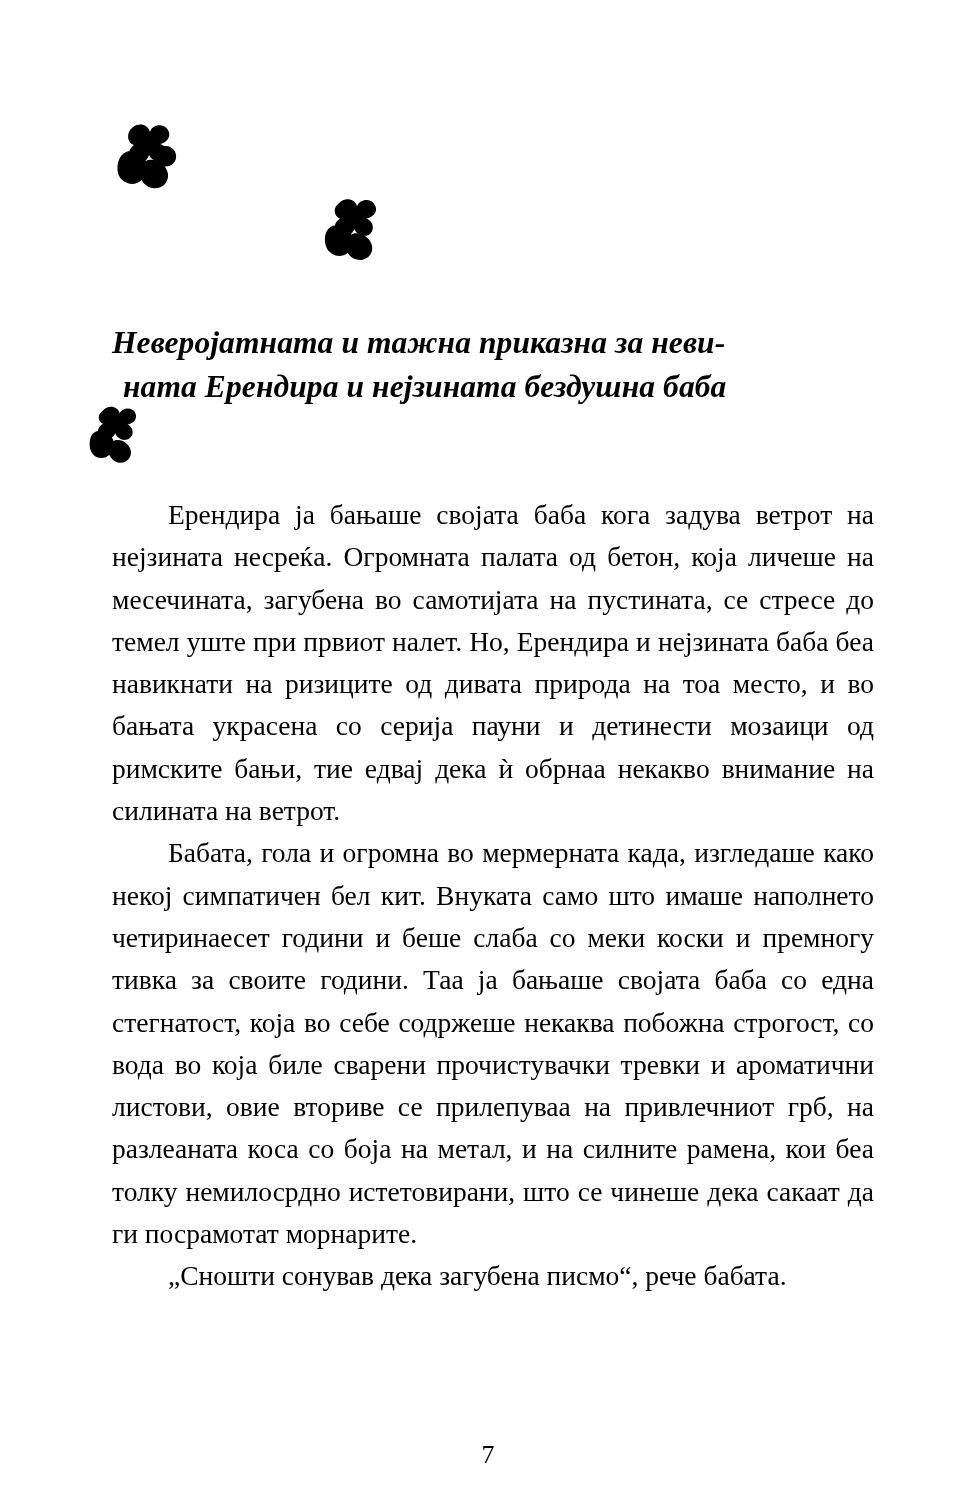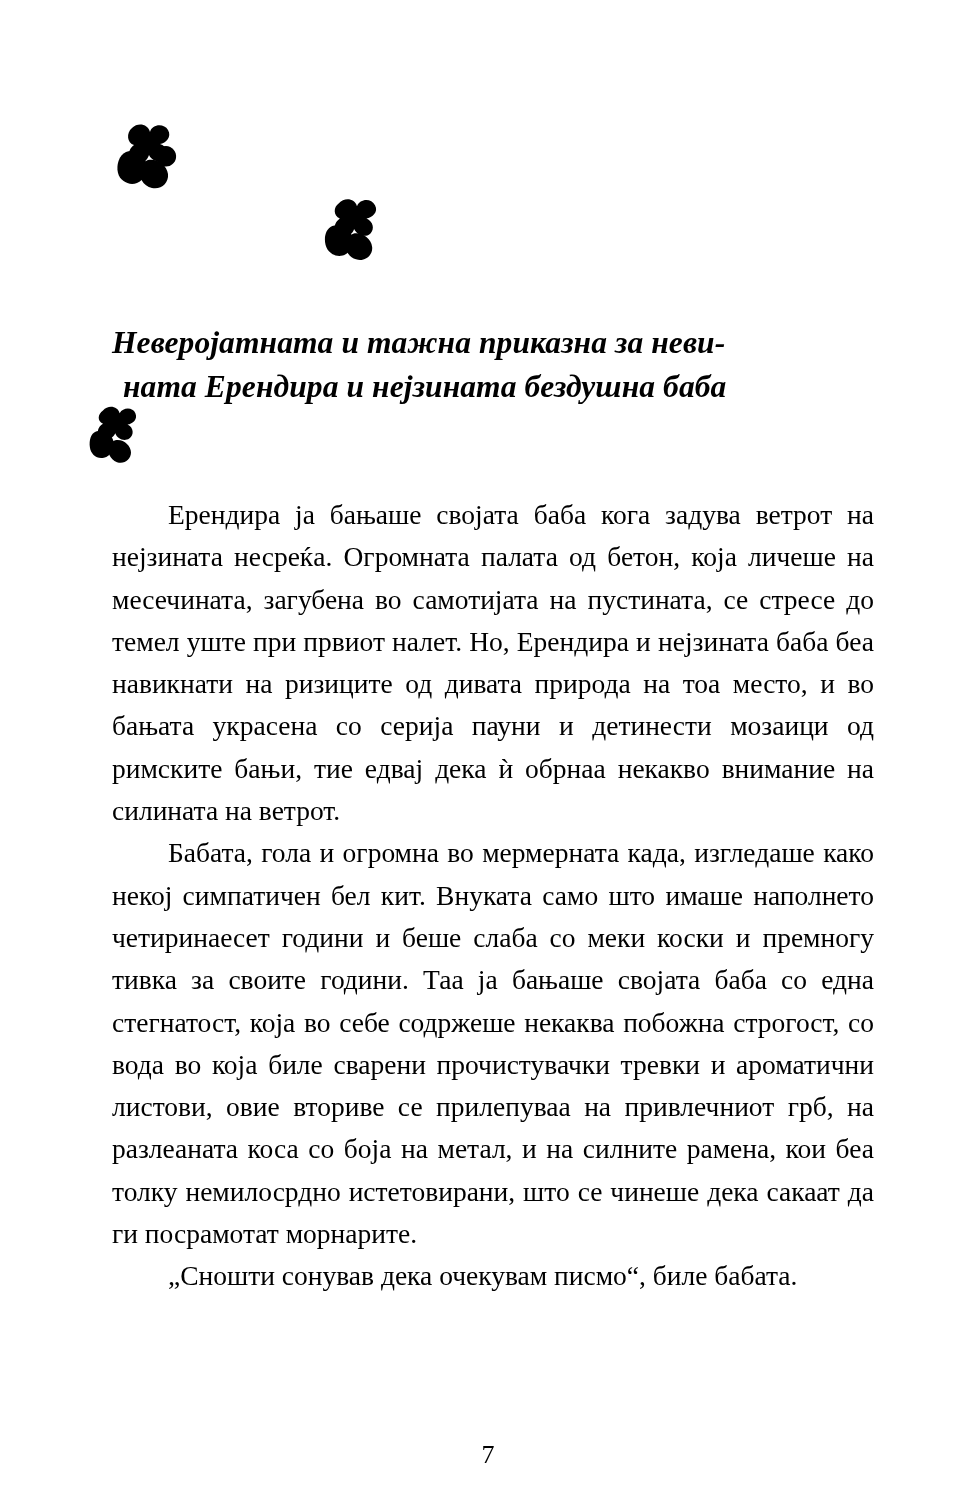--- a/index.html
+++ b/index.html
@@ -126,18 +126,18 @@
   </div>
 
   <h1 class="chapter-title">
     <span>Неверојатната и тажна приказна за неви-</span>
     <span class="line2">ната Ерендира и нејзината бездушна баба</span>
   </h1>
 
   <div class="body-text">
     <p class="first">Ерендира ја бањаше својата баба кога задува ветрот на нејзината несреќа. Огромната палата од бетон, која личеше на месечината, загубена во самотијата на пустината, се стресе до темел уште при првиот налет. Но, Ерендира и нејзината баба беа навикнати на ризиците од дивата природа на тоа место, и во бањата украсена со серија пауни и детинести мозаици од римските бањи, тие едвај дека ѝ обрнаа некакво внимание на силината на ветрот.</p>
     <p>Бабата, гола и огромна во мермерната када, изгледаше како некој симпатичен бел кит. Внуката само што имаше наполнето четиринаесет години и беше слаба со меки коски и премногу тивка за своите години. Таа ја бањаше својата баба со една стегнатост, која во себе содржеше некаква побожна строгост, со вода во која биле сварени прочистувачки тревки и ароматични листови, овие вториве се прилепуваа на привлечниот грб, на разлеаната коса со боја на метал, и на силните рамена, кои беа толку немилосрдно истетовирани, што се чинеше дека сакаат да ги посрамотат морнарите.</p>
-    <p>„Сношти сонував дека очекувам писмо“, биле бабата.</p>
+    <p>„Сношти сонував дека загубена писмо“, рече бабата.</p>
   </div>
 
   <div class="folio">7</div>
 
 </div>
 
 </body></html>

